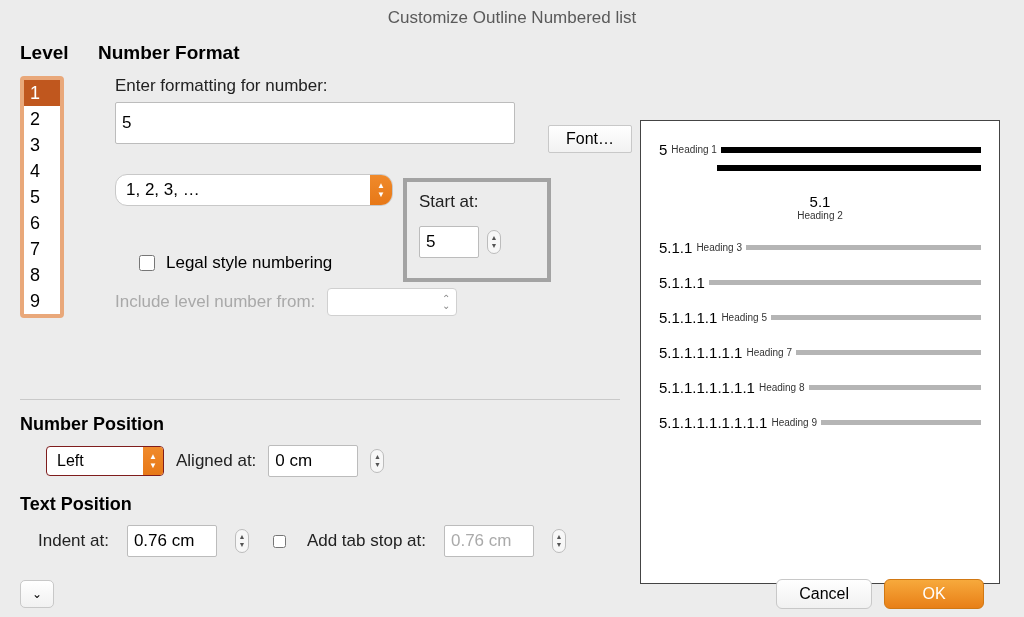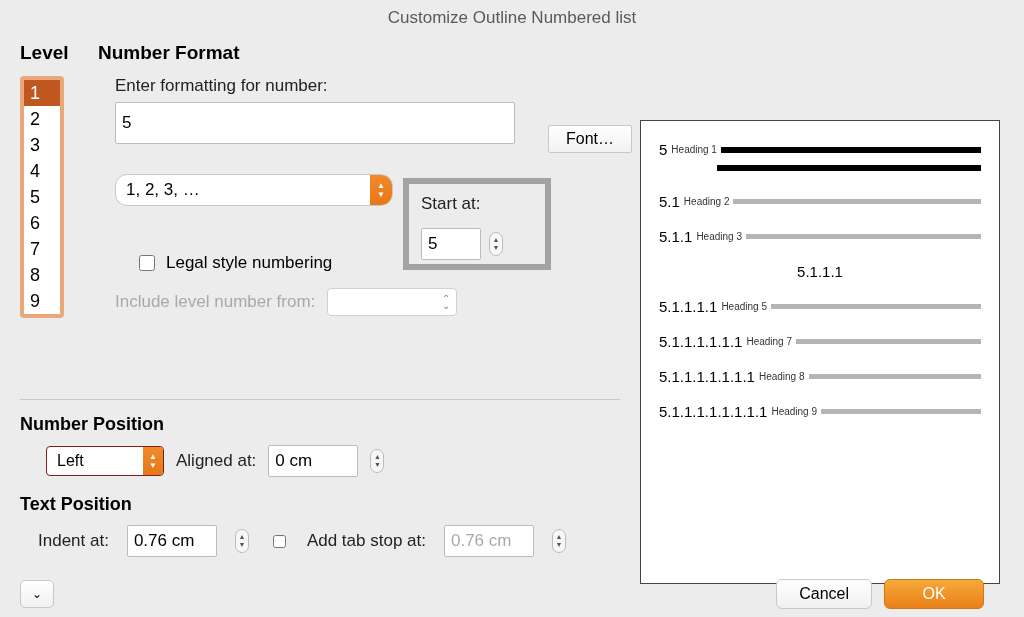--- a/index.html
+++ b/index.html
@@ -100,24 +100,24 @@
     overflow: hidden;
   }
   .style-select .val { flex:1; padding: 0 10px; font-size: 17px; }
   .style-select .knob {
     width: 22px; height: 100%;
     background: linear-gradient(#f08a2b, #e77817);
     display: flex; flex-direction: column; align-items: center; justify-content: center;
     color: #fff; font-size: 8px;
   }
   .startat-box {
-    border: 6px solid #a3a3a3;
+    border: 4px solid #a3a3a3;
     padding: 10px 18px 16px 12px;
     width: 148px;
-    height: 92px;
+    height: 104px;
     position: absolute;
     left: 288px;
     top: 102px;
   }
   .startat-box .label { font-size: 17px; }
   .startat-row { display:flex; align-items:center; gap:8px; margin-top:14px;}
   .startat-row input { width: 60px; }
   .stepper {
     width: 14px; height: 24px;
     border: 1px solid #bcbcbc; border-radius: 8px;
@@ -288,31 +288,31 @@
 
   <div class="preview" id="preview">
       <div class="pv-line" style="margin-top: 0px;">
         <span class="pv-num">5</span>
         <span class="pv-hdg">Heading 1</span>
         <div class="pv-bar dark"></div>
       </div>
       <div class="pv-line extra">
         <div class="pv-bar dark"></div>
       </div>
-      <div class="pv-line" style="margin-top: 18px;">
+      <div class="pv-line" style="margin-top: 18px; flex-direction: column;">
         <span class="pv-num">5.1</span>
         <span class="pv-hdg">Heading 2</span>
         <div class="pv-bar"></div>
       </div>
       <div class="pv-line" style="margin-top: 18px;">
         <span class="pv-num">5.1.1</span>
         <span class="pv-hdg">Heading 3</span>
         <div class="pv-bar"></div>
       </div>
-      <div class="pv-line" style="margin-top: 18px; flex-direction: column;">
+      <div class="pv-line" style="margin-top: 18px;">
         <span class="pv-num">5.1.1.1</span>
         <span style="width: 4px;"></span>
         <div class="pv-bar"></div>
       </div>
       <div class="pv-line" style="margin-top: 18px;">
         <span class="pv-num">5.1.1.1.1</span>
         <span class="pv-hdg">Heading 5</span>
         <div class="pv-bar"></div>
       </div>
       <div class="pv-line" style="margin-top: 18px;">

